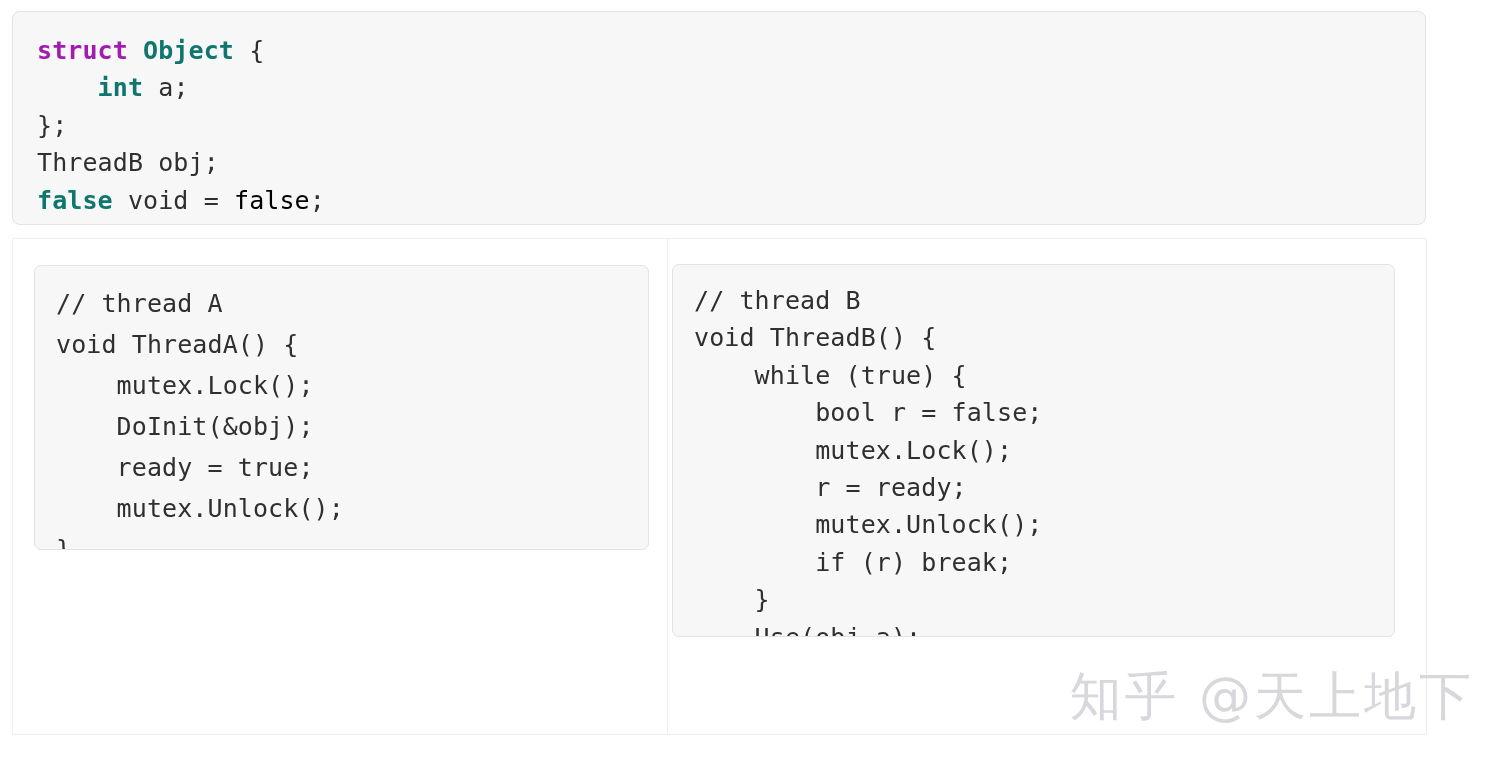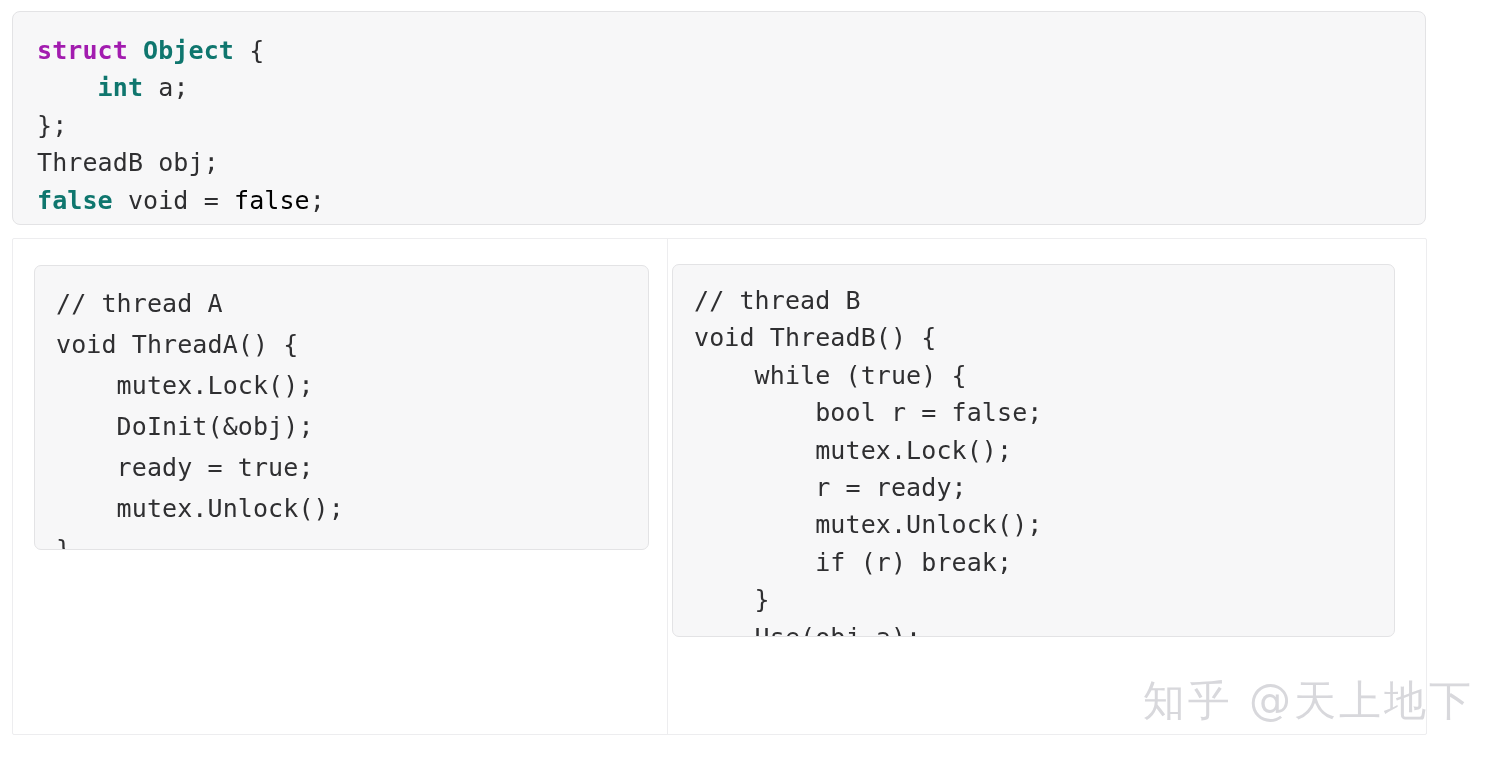--- a/index.html
+++ b/index.html
@@ -112,21 +112,21 @@
     line-height: 37.4px;
     letter-spacing: 0.1px;
   }
 
   
   #watermark {
     position: absolute;
     right: 22px;
     bottom: 42px;
     font-family: "DejaVu Sans", sans-serif;
-    font-size: 42px;
+    font-size: 52px;
     line-height: 1;
     color: #d8d8dc;
     letter-spacing: 3px;
     white-space: nowrap;
     pointer-events: none;
     user-select: none;
   }
 </style>
 </head>
 <body>

